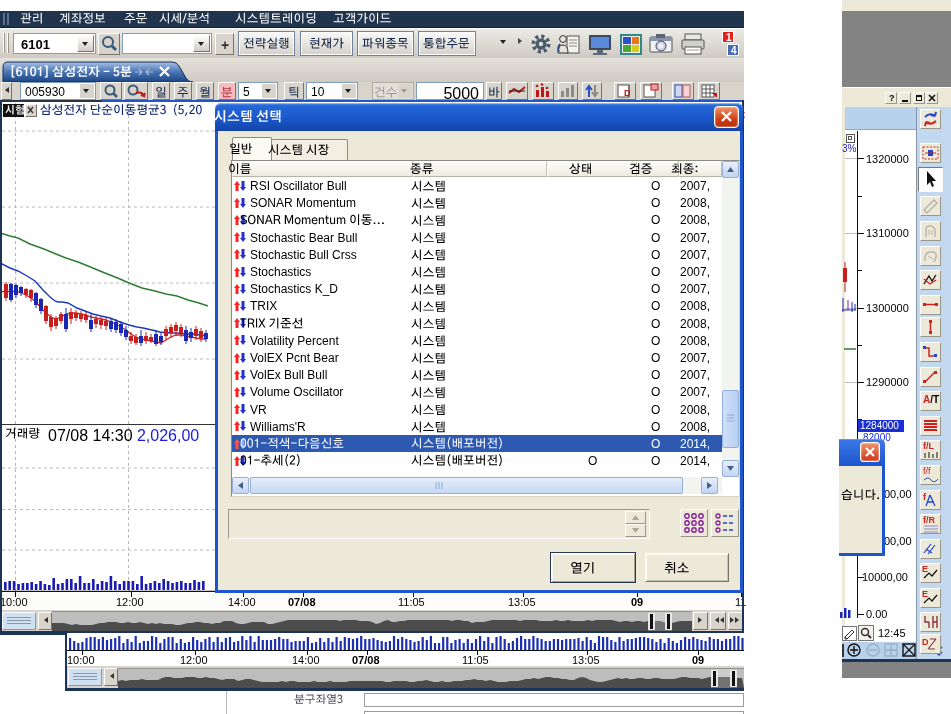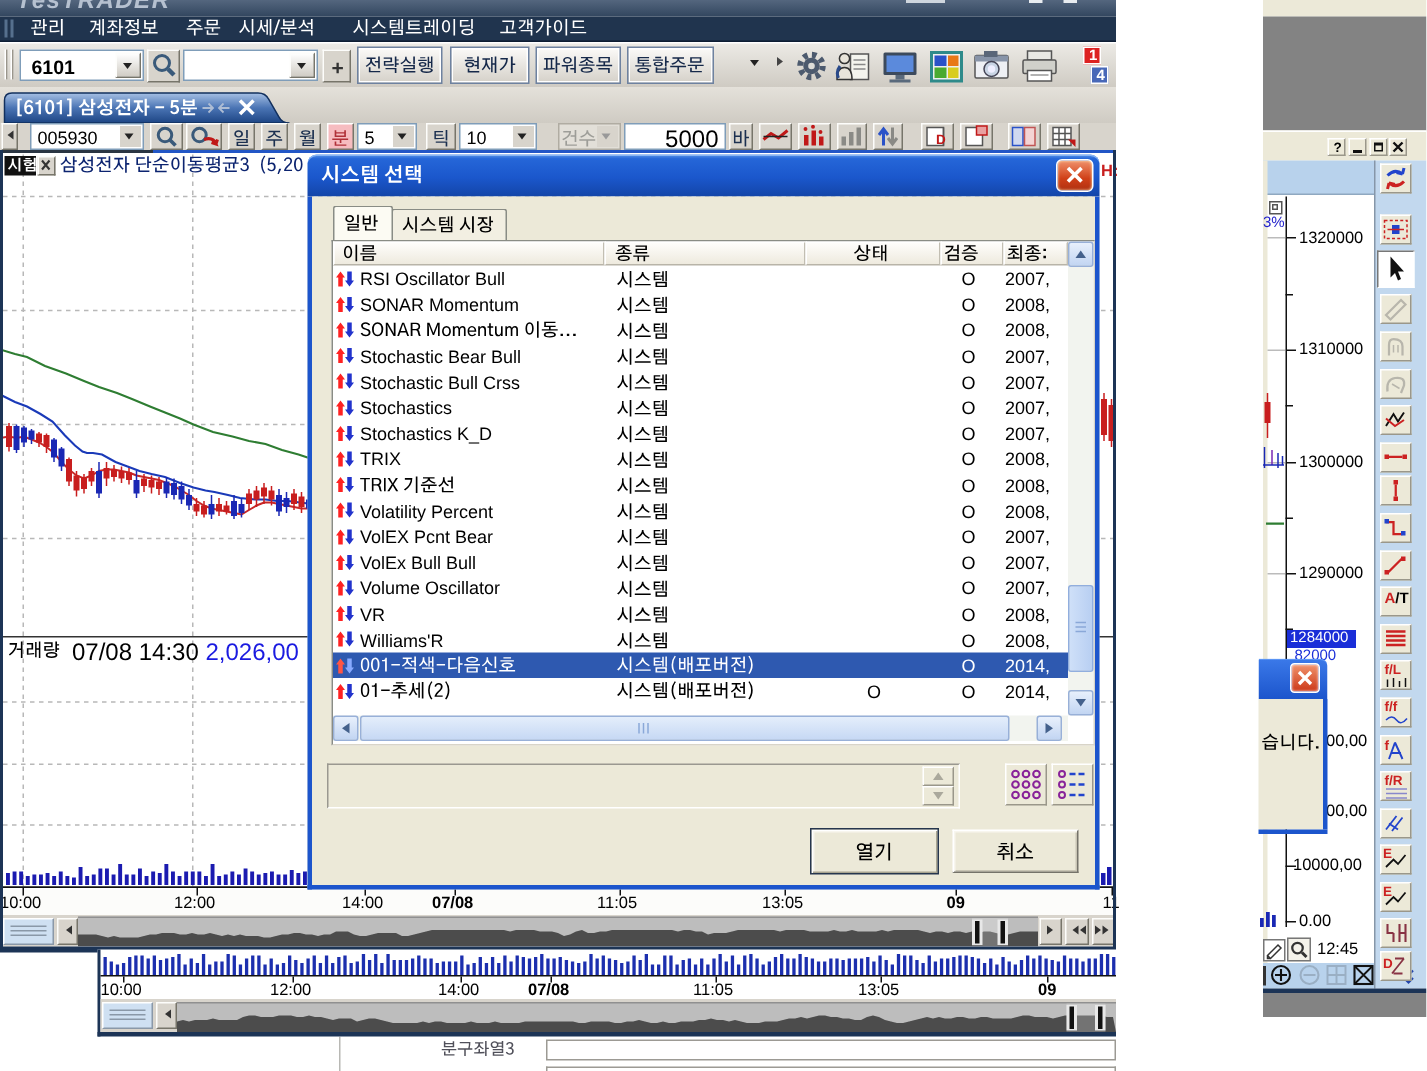--- a/index.html
+++ b/index.html
@@ -11,26 +11,20 @@
 .tri-d{width:0;height:0;border:3.5px solid transparent;border-top:4.5px solid #222;position:absolute}
 .tri-l{width:0;height:0;border:3.5px solid transparent;border-right:4.5px solid #333;position:absolute}
 .tri-r{width:0;height:0;border:3.5px solid transparent;border-left:4.5px solid #333;position:absolute}
 </style></head><body>
 <div class="ab" style="left:0;top:691px;width:744px;height:23px;background:#fff;z-index:1">
 <div class="ab" style="left:226px;top:0;width:1px;height:23px;background:#b8b8b4"></div>
 <div class="ab" style="left:364px;top:2px;width:380px;height:14px;background:#fff;border:1px solid #9c9a94"></div>
 <div class="ab" style="left:364px;top:20px;width:380px;height:3px;background:#fff;border:1px solid #9c9a94;border-bottom:none"></div>
 </div>
 <div class="ab" style="left:0;top:0;width:744px;height:635px;z-index:2">
-    <div class="ab" style="left:0;top:0;width:744px;height:11px;background:linear-gradient(#54667e,#32465f)">
-<span class="ab" style="left:11px;top:-8px;font:italic bold 16px 'Liberation Sans';color:#b6c1d0;letter-spacing:1px">TesTRADER</span>
-<div class="ab" style="left:604px;top:0;width:26px;height:2px;background:#cfd6de"></div>
-<div class="ab" style="left:686px;top:0;width:9px;height:2px;background:#e8ecf0"></div>
-<div class="ab" style="left:709px;top:0;width:9px;height:2px;background:#e8ecf0"></div>
-</div>
     <div class="ab" style="left:0;top:11px;width:744px;height:17px;background:#20344e;border-bottom:1px solid #0d1d33">
 <div class="ab" style="left:3px;top:2px;width:2px;height:12px;background:#56708e"></div>
 <div class="ab" style="left:7px;top:2px;width:2px;height:12px;background:#56708e"></div>
 </div>
     <div class="ab" style="left:0;top:29px;width:744px;height:29px;background:linear-gradient(#eceae5,#cfcbc3)">
 <div class="ab" style="left:3px;top:4px;width:2px;height:20px;background:#fff;border-right:1px solid #9a968c"></div>
 <div class="ab" style="left:7px;top:4px;width:2px;height:20px;background:#fff;border-right:1px solid #9a968c"></div>
 <div class="ab" style="left:13px;top:4px;width:83px;height:21px;background:#fff;border:1px solid #7f9db9">
  <span class="txt" style="left:7px;top:4px;font-weight:bold;font-size:13px">6101</span>
  <div class="bv" style="right:1px;top:1px;width:17px;height:17px;background:linear-gradient(#fefefe,#d0ccc4)">
@@ -828,21 +822,21 @@
       <path d="M3 4 h13 M3 7 h13 M3 10 h13 M3 13 h13" stroke="#cc2222" stroke-width="1.8"></path>
     </svg>
   </div>
 <div class="bvx" style="left:920px;top:440px;width:21px;height:20px;z-index:4">
     <span class="txt" style="left:2px;top:1px;font-size:9px;font-weight:bold;color:#cc2222">f/L</span>
     <svg class="ab" style="left:3px;top:10px" width="14" height="8">
       <path d="M1 7 v-5 M5 7 v-6 M9 7 v-4 M13 7 v-6" stroke="#111"></path>
     </svg>
   </div>
 <div class="bvx" style="left:920px;top:465px;width:21px;height:20px;z-index:4">
-    <span class="txt" style="left:2px;top:1px;font-size:9px;font-weight:bold;color:#cc2222">f/f</span>
+    <span class="txt" style="left:2px;top:1px;font-size:9px;font-weight:normal;color:#cc2222">f/f</span>
     <svg class="ab" style="left:2px;top:9px" width="16" height="9">
       <path d="M1 5 Q5 1 8 5 Q11 9 15 4" stroke="#2244cc" fill="none"></path>
     </svg>
   </div>
 <div class="bvx" style="left:920px;top:490px;width:21px;height:20px;z-index:4">
     <svg width="19" height="18">
       <text x="2" y="9" font-size="9" font-weight="bold" fill="#cc2222" font-family="Liberation Sans">f</text>
       <path d="M9 4 L5 15 M9 4 L14 15 M6 11 h7" stroke="#2244cc" stroke-width="1.3" fill="none"></path>
     </svg>
   </div>
@@ -884,21 +878,21 @@
     <div class="ab" style="left:0;top:0;width:46px;height:27px;background:linear-gradient(#3a78e8,#1c55cc);border-radius:0 5px 0 0;border-top:1px solid #5a94f4"></div>
     <div class="ab" style="left:21px;top:3px;width:20px;height:20px;border-radius:3px;border:1px solid #fff;background:linear-gradient(#f0926c,#cc3818);box-shadow:inset 0 0 2px #fff">
       <svg width="18" height="18">
         <path d="M5 5 L13 13 M13 5 L5 13" stroke="#fff" stroke-width="2.2"></path>
       </svg>
     </div>
     <div class="ab" style="left:0;top:27px;width:43px;height:87px;background:#ece9d8"></div>
     <div class="ab" style="left:43px;top:27px;width:3px;height:87px;background:#1c55cc"></div>
     <div class="ab" style="left:0;top:114px;width:46px;height:3px;background:#1c55cc"></div>
   </div>
-<div class="ab" style="left:205px;top:103px;width:528px;height:378px;z-index:10">
+<div class="ab" style="left:215px;top:103px;width:528px;height:378px;z-index:10">
     <div class="ab" style="left:0;top:0;width:528px;height:28px;border-radius:6px 6px 0 0;background:linear-gradient(#5a96ec 0%,#2566d8 10%,#1b57cc 55%,#1345a8 100%);box-shadow:inset 0 1px 0 #88b4f4"></div>
     <div class="ab" style="left:499px;top:3px;width:25px;height:22px;border-radius:4px;border:1px solid #fff;background:linear-gradient(#f0926c,#d04018 60%,#b03010);box-shadow:inset 0 0 2px #ffc">
       <svg width="23" height="20">
         <path d="M7 5 L16 14 M16 5 L7 14" stroke="#fff" stroke-width="2.4"></path>
       </svg>
     </div>
     <div class="ab" style="left:0;top:28px;width:528px;height:462px;background:#ece9d8"></div>
     <div class="ab" style="left:0;top:28px;width:3px;height:462px;background:#1c55cc"></div>
     <div class="ab" style="left:525px;top:28px;width:3px;height:462px;background:#1c55cc"></div>
     <div class="ab" style="left:0;top:487px;width:528px;height:3px;background:#1c55cc"></div>

